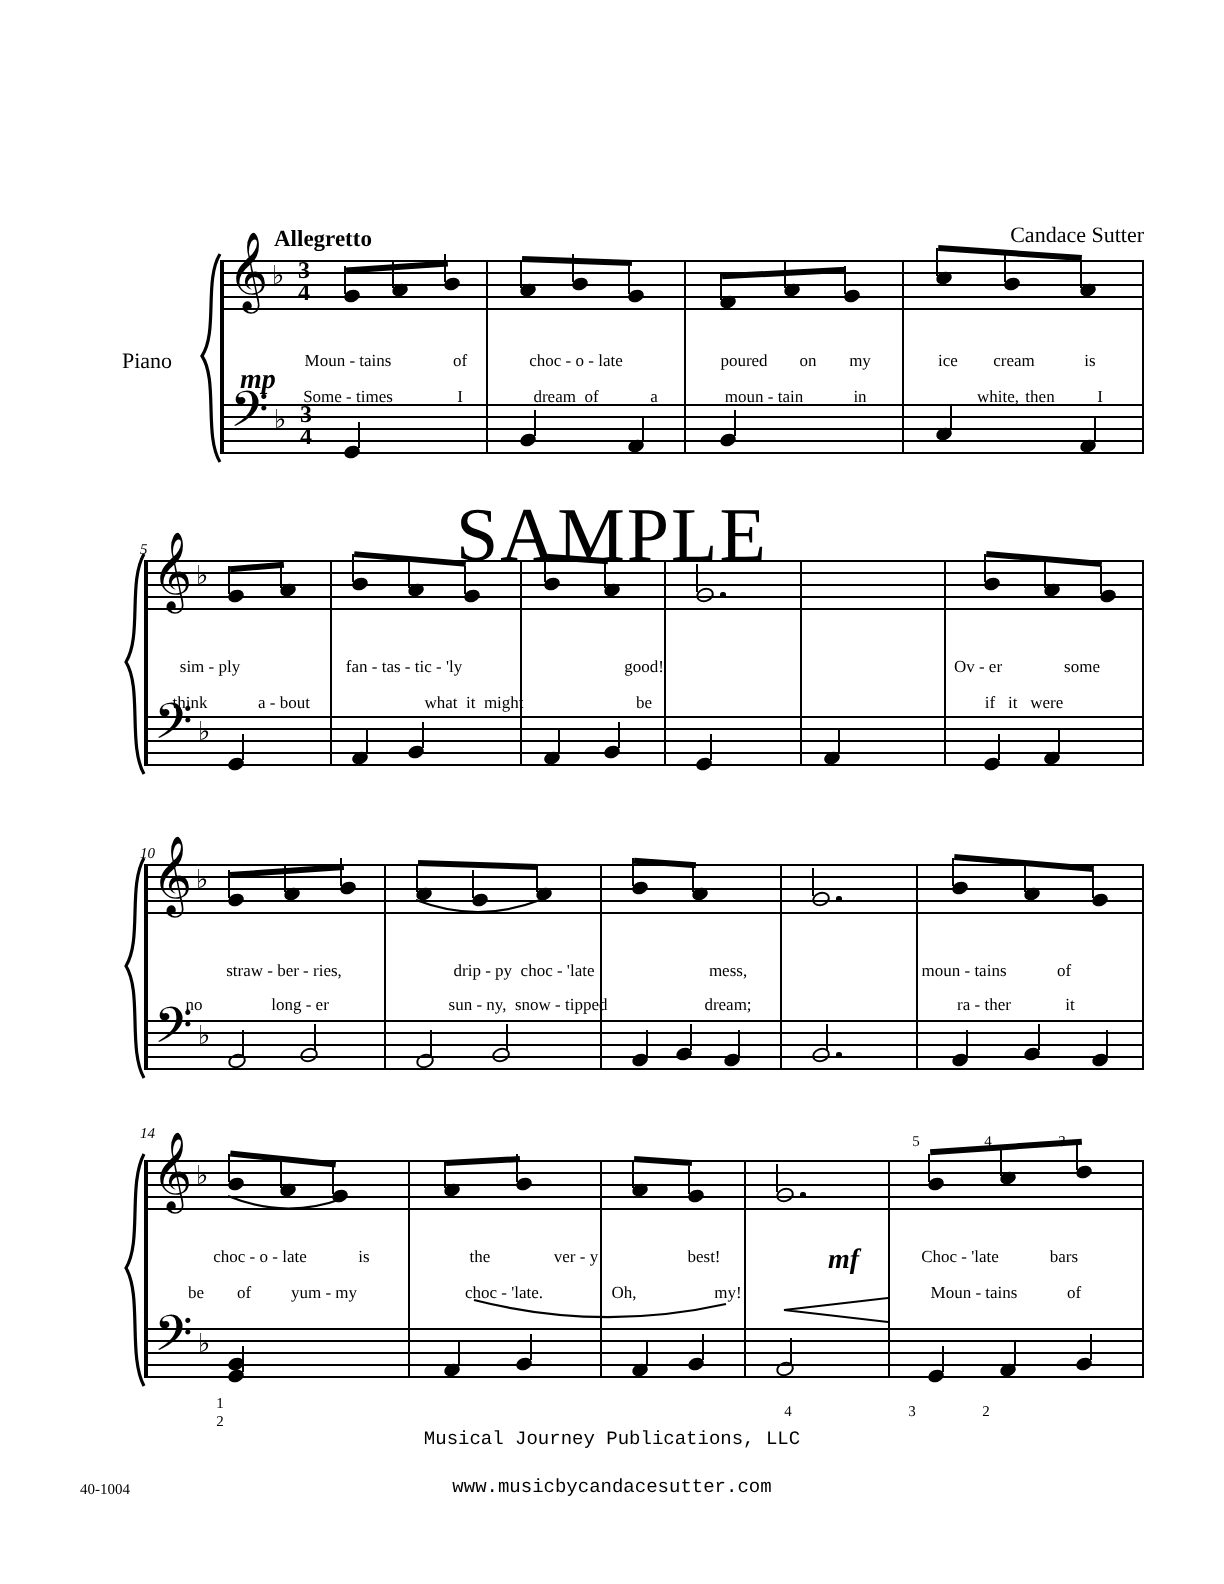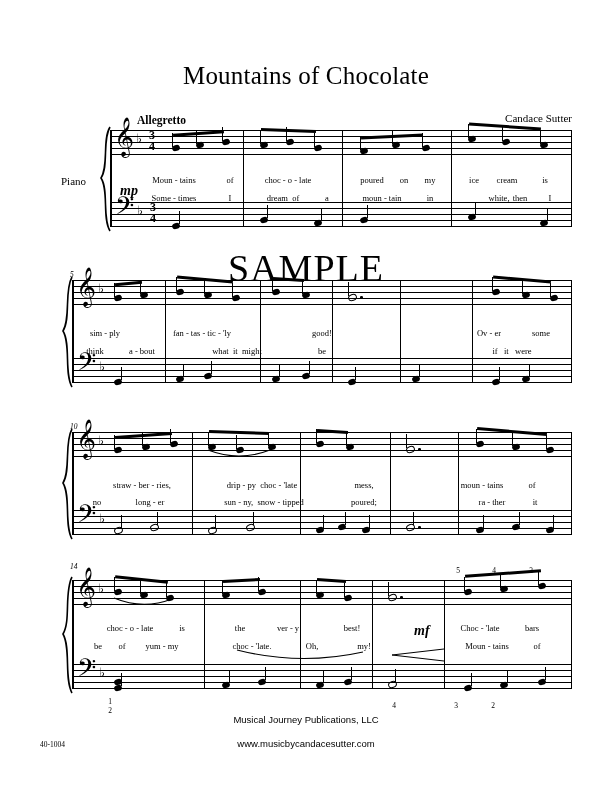--- a/index.html
+++ b/index.html
@@ -166,37 +166,36 @@
 
   .slur { position: absolute; }
 
   
   .footer {
     position: absolute;
     left: 0;
     width: 612px;
     text-align: center;
     font-size: 9.5px;
-    font-family: Liberation Sans, sans-serif;
+    font-family: Liberation Mono, monospace;
     line-height: 12px;
   }
   .catalog {
     position: absolute;
     left: 40px;
     bottom: 44px;
     font-size: 7.5px;
     font-family: "Liberation Serif", serif;
   }
 </style>
 </head>
 <body>
 
 <div id="page">
 
-  <div class="title">Mountains of Chocolate</div>
   <div class="composer">Candace Sutter</div>
   <div class="tempo">Allegretto</div>
   <div class="instrument">Piano</div>
 
   <div class="watermark">SAMPLE</div>
 
   <div class="system" id="sys1" style="left:110px; top:130px; width:462px; height:120px;">
 
     <div class="staff-line" style="top:0px;  width:462px;"></div>
     <div class="staff-line" style="top:6px;  width:462px;"></div>
@@ -502,21 +501,21 @@
     <div class="lyric" style="left:142px; top:480px;">straw - ber - ries,</div>
     <div class="lyric" style="left:262px; top:480px;">drip - py&nbsp; choc - 'late</div>
     <div class="lyric" style="left:364px; top:480px;">mess,</div>
     <div class="lyric" style="left:482px; top:480px;">moun - tains</div>
     <div class="lyric" style="left:532px; top:480px;">of</div>
   </div>
   <div>
     <div class="lyric" style="left:97px; top:497px;">no</div>
     <div class="lyric" style="left:150px; top:497px;">long - er</div>
     <div class="lyric" style="left:264px; top:497px;">sun - ny,&nbsp; snow - tipped</div>
-    <div class="lyric" style="left:364px; top:497px;">poured;</div>
+    <div class="lyric" style="left:364px; top:497px;">dream;</div>
     <div class="lyric" style="left:492px; top:497px;">ra - ther</div>
     <div class="lyric" style="left:535px; top:497px;">it</div>
   </div>
 
   <div class="measno" style="left:70px; top:562px;">14</div>
   <div class="system" id="sys4" style="left:72px; top:580px; width:500px; height:124px;">
     <div class="staff-line" style="top:0px;  width:500px;"></div>
     <div class="staff-line" style="top:6px;  width:500px;"></div>
     <div class="staff-line" style="top:12px; width:500px;"></div>
     <div class="staff-line" style="top:18px; width:500px;"></div>

